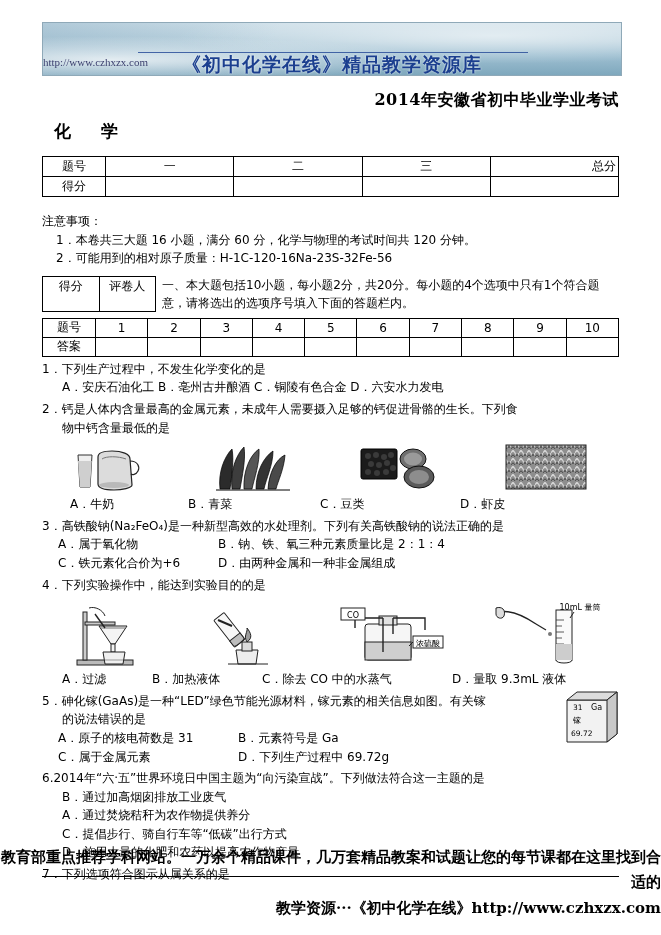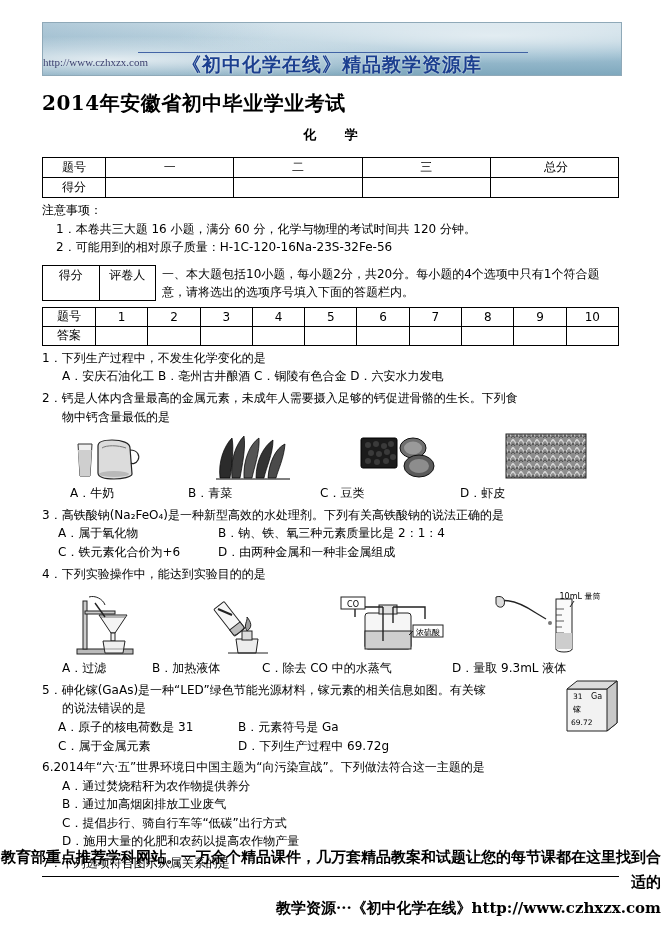--- a/index.html
+++ b/index.html
@@ -52,55 +52,55 @@
     font-size:11px;
     color:#3b3f6e;
     font-family:"Liberation Serif",serif;
   }
   .banner-strike{
     position:absolute;top:29px;left:95px;width:390px;height:1px;
     background:#2a4f9a;opacity:.85;
   }
   
   .title1{
+    text-align:right;
+    font-family:"DejaVu Serif","Liberation Serif",serif;
+    font-weight:bold;
+    font-size:16px;
+    margin-top:14px;
+    letter-spacing:.5px;
+  }
+  .title2{
     text-align:left;
     font-family:"DejaVu Serif","Liberation Serif",serif;
     font-weight:bold;
-    font-size:20px;
-    margin-top:14px;
-    letter-spacing:.5px;
-  }
-  .title2{
-    text-align:center;
-    font-family:"DejaVu Serif","Liberation Serif",serif;
-    font-weight:bold;
-    font-size:13px;
+    font-size:17px;
     margin-top:9px;
     letter-spacing:12px;
     padding-left:12px;
   }
   
   table{border-collapse:collapse;}
   .score-table{
     width:100%;
     margin-top:13px;
     table-layout:fixed;
   }
   .score-table td{
     border:1px solid #000;
     height:17px;
     font-size:12px;
     text-align:center;
     padding:1px 2px;
   }
   .score-table td.lab{width:58px;text-align:center;}
-  .score-table td.tot{width:120px;text-align:center;padding-left:5px;}
+  .score-table td.tot{width:120px;text-align:right;padding-left:5px;}
   .score-table td.cell{text-align:center;}
   .notes{
-    margin-top:3px;
+    margin-top:15px;
     font-size:12px;
     line-height:1.55;
   }
   .notes .n-line{margin-left:0;}
   .notes .n-item{margin-left:14px;}
   
   .sec-one{
     margin-top:8px;
     display:flex;
     align-items:stretch;
@@ -472,22 +472,22 @@
       <span>B．元素符号是 Ga</span>
     </div>
     <div class="opt-row">
       <span style="width:180px">C．属于金属元素</span>
       <span>D．下列生产过程中 69.72g</span>
     </div>
   </div>
 
   <div class="q">
     <div>6.2014年“六·五”世界环境日中国主题为“向污染宣战”。下列做法符合这一主题的是</div>
+    <div class="indent">B．通过加高烟囱排放工业废气</div>
     <div class="indent">A．通过焚烧秸秆为农作物提供养分</div>
-    <div class="indent">B．通过加高烟囱排放工业废气</div>
     <div class="indent">C．提倡步行、骑自行车等“低碳”出行方式</div>
     <div class="indent">D．施用大量的化肥和农药以提高农作物产量</div>
   </div>
 
   <div class="q">
     <div>7．下列选项符合图示从属关系的是</div>
   </div>
 
   <div class="hr-foot"></div>
 

